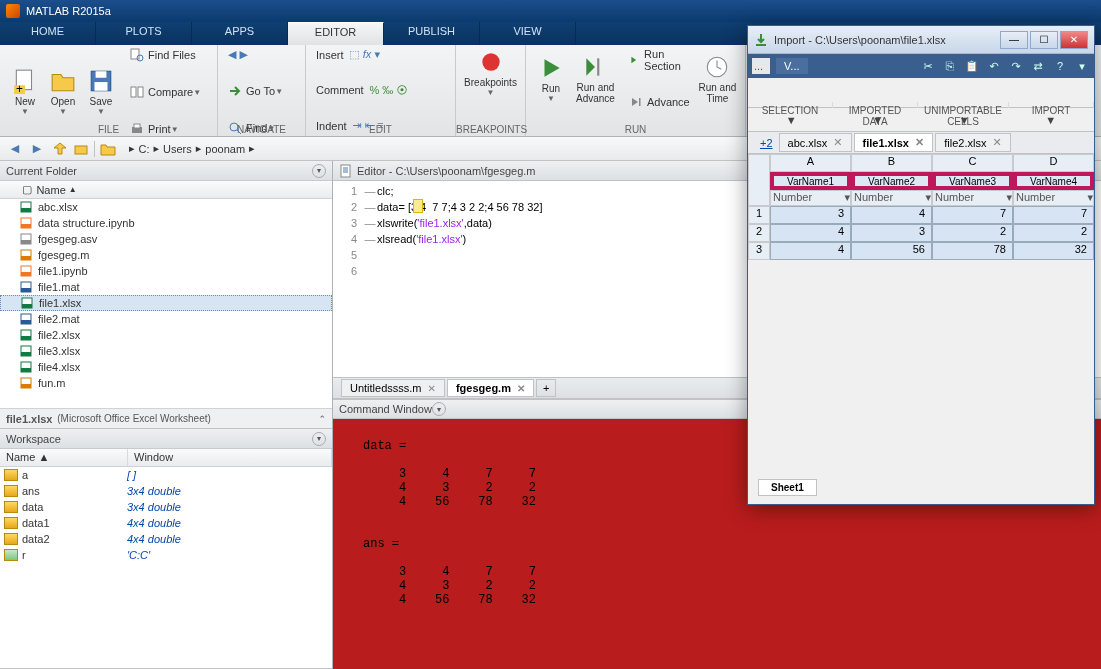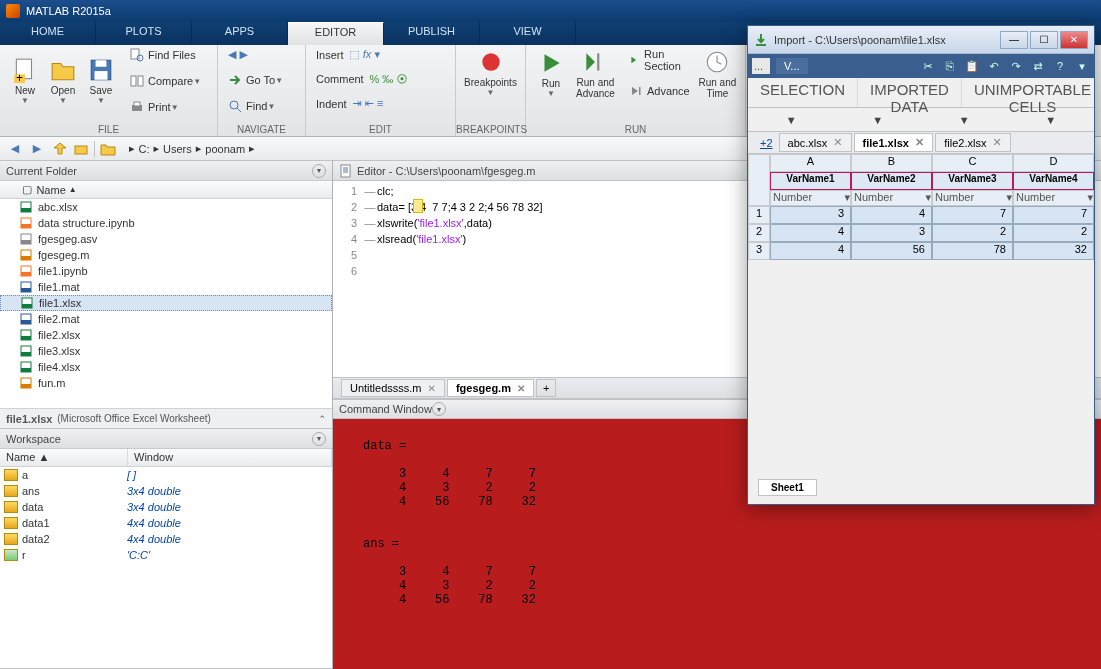--- a/index.html
+++ b/index.html
@@ -17,21 +17,21 @@
 
 .ribbon { height: 92px; background: linear-gradient(#f3f4f5,#e2e4e6); border-bottom: 1px solid #b0b3b6; display: flex; overflow: hidden; }
 .ribgroup { border-right: 1px solid #c8cacd; padding: 2px 6px 0 6px; display: flex; flex-direction: column; justify-content: flex-start; position: relative; }
 .ribgroup-label { position: absolute; bottom: 1px; left: 0; right: 0; text-align: center; font-size: 10px; color: #666; margin-top: 36px; }
 .bigbtn { display: flex; flex-direction: column; align-items: center; justify-content: center; padding: 2px 6px; cursor: pointer; }
 .bigbtn .ico { width: 26px; height: 26px; margin-bottom: 2px; }
 .bigbtn span.lbl { font-size: 10px; color: #333; text-align: center; line-height: 1.1; }
 .smallbtn { display: flex; align-items: center; padding: 1px 4px; cursor: pointer; color: #333; font-size: 10.5px; }
 .smallbtn .ico { width: 14px; height: 14px; margin-right: 4px; }
 .row { display: flex; }
-.col { display: flex; flex-direction: column; gap: 10px; }
+.col { display: flex; flex-direction: column; gap: 21px; }
 
 
 .addrbar { height: 24px; background: linear-gradient(#f8f9fa,#e8eaec); border-bottom: 1px solid #c0c2c5; display: flex; align-items: center; padding: 0 6px; gap: 4px; }
 .addricon { width: 18px; height: 18px; display: flex; align-items: center; justify-content: center; color: #4a7ab5; cursor: pointer; }
 .breadcrumb { display: flex; align-items: center; margin-left: 4px; }
 .breadcrumb span { color: #333; }
 .bcsep { color: #888; margin: 0 4px; }
 
 
 .mainarea { display: flex; height: calc(669px - 22px - 23px - 92px - 24px); }
@@ -90,33 +90,33 @@
 .importtitle .ttxt { flex: 1; color: #333; }
 .winbtns { display: flex; gap: 2px; }
 .winbtn { width: 28px; height: 18px; background: linear-gradient(#e8eef6,#c8d7ea); border: 1px solid #8ea8c8; display: flex; align-items: center; justify-content: center; cursor: pointer; font-size: 10px; }
 .winbtn.close { background: linear-gradient(#e88,#c33); color: #fff; }
 
 .imptoolbar { height: 24px; background: #3a5f8e; display: flex; align-items: center; padding: 0 4px; gap: 6px; }
 .imptab { padding: 2px 8px; color: #fff; background: #4a6f9e; cursor: pointer; }
 .imptoolbar .tico { width: 16px; height: 16px; color: #cfe; cursor: pointer; display: flex; align-items: center; justify-content: center; }
 
 .impcats { height: 30px; display: flex; border-bottom: 1px solid #c0c2c5; }
-.impcat { flex: 1; text-align: center; font-size: 15px; padding: 3px 12px; color: #555; border-right: 1px solid #d8dadd; }
+.impcat { flex: 1; text-align: center; font-size: 10px; padding: 3px 6px; color: #555; border-right: 1px solid #d8dadd; margin-top: 24px; }
 .impdrops { height: 24px; display: flex; border-bottom: 1px solid #c0c2c5; }
 .impdrop { flex: 1; text-align: center; color: #444; display: flex; align-items: center; justify-content: center; }
 
 .imptabs { height: 22px; display: flex; align-items: center; padding-left: 6px; border-bottom: 1px solid #c0c2c5; background: #e9ebee; }
 .impfiletab { padding: 2px 8px; border: 1px solid #c0c2c5; margin-right: 2px; background: #eef0f2; display: flex; align-items: center; cursor: pointer; font-size: 10px; }
 .impfiletab.active { background: #fff; font-weight: bold; }
 
 .impsheet { background: #fff; flex: 1; }
 .imphdr { display: flex; height: 18px; }
 .imphdr .ch { flex: 1; text-align: center; border: 1px solid #c8cacd; background: #e8eef6; font-weight: normal; }
 .impvhdr { display: flex; height: 18px; }
-.impvhdr .vh { flex: 1; text-align: center; border: 1px solid #be185d; background: #dce8f4; font-weight: bold; font-size: 10px; }
+.impvhdr .vh { flex: 1; text-align: center; border: 4px solid #be185d; background: #dce8f4; font-weight: normal; font-size: 10px; }
 .imptype { display: flex; height: 16px; }
 .imptype .th { flex: 1; border: 1px solid #c8cacd; background: #e8eef6; font-size: 9.5px; color: #555; padding-left: 2px; }
 .imprrow { display: flex; height: 18px; }
 .imprrow .rc { flex: 1; text-align: right; padding-right: 6px; border: 1px solid #9ab; background: #d7e4f3; }
 .imprrow .rn { width: 22px; text-align: center; background: #e8eef6; border: 1px solid #c8cacd; }
 .colhead-row { display: flex; }
 .colhead-row .rn { width: 22px; background: #e8eef6; border: 1px solid #c8cacd; }
 .colhead-row .hdrblock { flex: 1; }
 
 .impsheettab { position: absolute; bottom: 8px; left: 10px; padding: 2px 12px; background: #fff; border: 1px solid #c0c2c5; font-weight: bold; font-size: 10px; }

